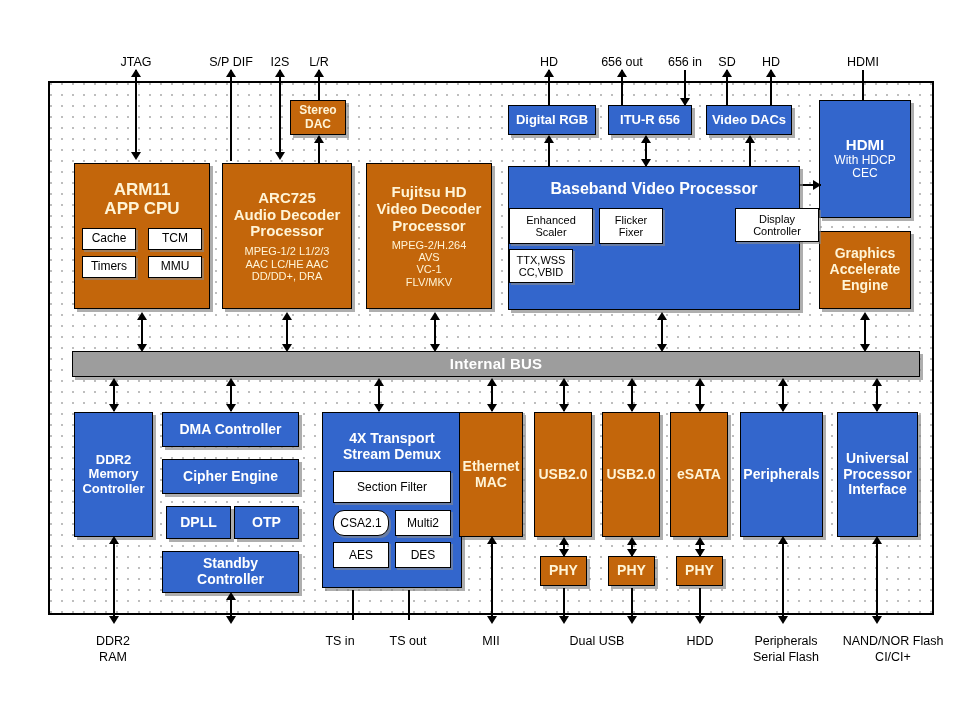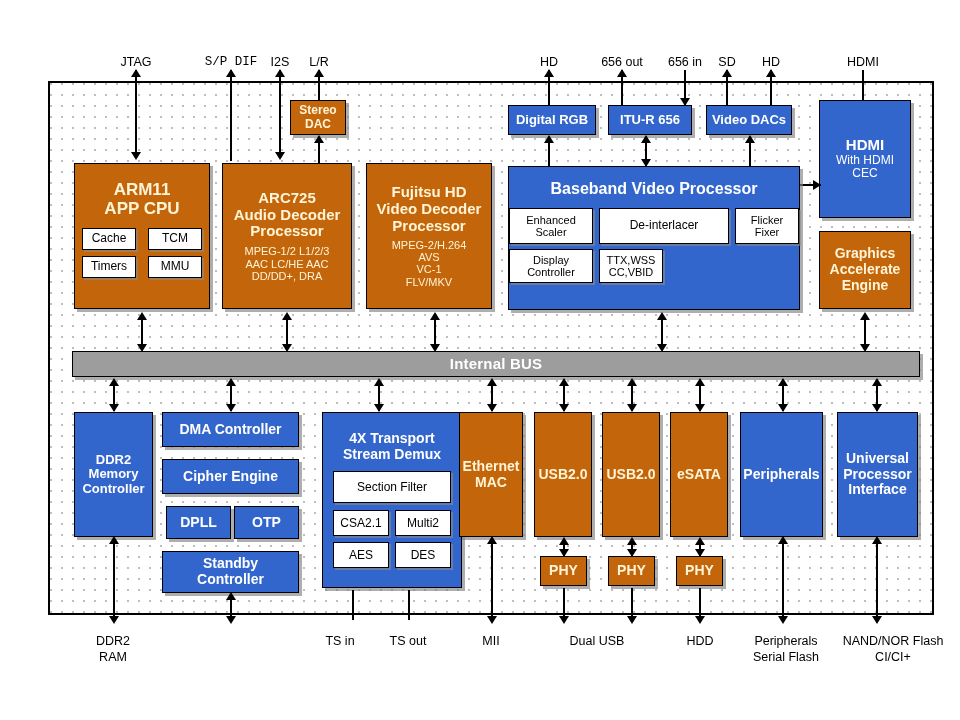--- a/index.html
+++ b/index.html
@@ -58,21 +58,21 @@
        white-space:nowrap;line-height:1.25;transform:translateX(-50%);}
 
   .bus-label{font-size:15px;font-weight:bold;letter-spacing:.2px;}
 </style>
 </head>
 <body>
 
 <div id="stage">
 
   <div class="pin" style="left:136px;top:55px;">JTAG</div>
-  <div class="pin" style="left:231px;top:55px;font-family:Liberation Mono, monospace;">S/P DIF</div>
+  <div class="pin" style="left:231px;top:55px;">S/P DIF</div>
   <div class="pin" style="left:280px;top:55px;">I2S</div>
   <div class="pin" style="left:319px;top:55px;">L/R</div>
   <div class="pin" style="left:549px;top:55px;">HD</div>
   <div class="pin" style="left:622px;top:55px;">656 out</div>
   <div class="pin" style="left:685px;top:55px;">656 in</div>
   <div class="pin" style="left:727px;top:55px;">SD</div>
   <div class="pin" style="left:771px;top:55px;">HD</div>
   <div class="pin" style="left:863px;top:55px;">HDMI</div>
 
   <div class="ln v" style="left:135px;top:70px;height:12px;"></div>
@@ -143,21 +143,21 @@
 
   <div class="ln v" style="left:645px;top:137px;height:30px;"></div>
   <div class="arw arw-up" style="left:641px;top:135px;"></div>
   <div class="arw arw-dn" style="left:641px;top:159px;"></div>
 
   <div class="ln v" style="left:749px;top:137px;height:30px;"></div>
   <div class="arw arw-up" style="left:745px;top:135px;"></div>
 
   <div class="blk blue" style="left:819px;top:100px;width:92px;height:118px;">
     <span class="t1 f15">HDMI</span>
-    <span class="t2 f12">With HDMI</span>
+    <span class="t2 f12">With HDCP</span>
     <span class="t2 f12">CEC</span>
   </div>
 
   <div class="blk orange" style="left:819px;top:231px;width:92px;height:78px;">
     <span class="t1 f14">Graphics</span>
     <span class="t1 f14">Accelerate</span>
     <span class="t1 f14">Engine</span>
   </div>
 
   <div class="ln h" style="left:799px;top:184px;width:22px;"></div>
@@ -201,23 +201,20 @@
     <span class="t2 f11">FLV/MKV</span>
   </div>
 
   <div class="blk blue" style="left:508px;top:166px;width:292px;height:144px;justify-content:flex-start;padding-top:13px;">
     <span class="t1 f16" style="font-size:16px;margin-bottom:10px;">Baseband Video Processor</span>
     <div style="display:grid;grid-template-columns:84px 130px:;grid-template-columns:84px 130px 64px;gap:5px 6px;">
       <div class="blk white f11" style="position:relative;left:0;top:0;width:84px;height:36px;">
         <span>Enhanced</span>
         <span>Scaler</span>
       </div>
-      <div class="blk white f12" style="position:relative;left:0;top:0;width:130px;height:36px;">
-        <span>De-interlacer</span>
-      </div>
       <div class="blk white f11" style="position:relative;left:0;top:0;width:64px;height:36px;">
         <span>Flicker</span>
         <span>Fixer</span>
       </div>
 
       <div class="blk white f11" style="position:relative;left:0;top:0;width:84px;height:34px;">
         <span>Display</span>
         <span>Controller</span>
       </div>
       <div class="blk white f11" style="position:relative;left:0;top:0;width:64px;height:34px;">
@@ -310,21 +307,21 @@
     <span class="t1">Controller</span>
   </div>
 
   <div class="blk blue" style="left:310px;top:412px;width:140px;height:176px;justify-content:flex-start;padding-top:18px;margin-left:12px;">
     <span class="t1 f14">4X Transport</span>
     <span class="t1 f14" style="margin-bottom:9px;">Stream Demux</span>
     <div class="blk white f12" style="position:relative;left:0;top:0;width:118px;height:32px;margin-bottom:7px;">
       <span>Section Filter</span>
     </div>
     <div style="display:grid;grid-template-columns:56px 56px;gap:6px 6px;">
-      <div class="blk white f12" style="position:relative;left:0;top:0;width:56px;height:26px;">
+      <div class="blk white f12" style="position:relative;left:0;top:0;width:56px;height:26px;border-radius:11px;">
         <span>CSA2.1</span>
       </div>
       <div class="blk white f12" style="position:relative;left:0;top:0;width:56px;height:26px;">
         <span>Multi2</span>
       </div>
       <div class="blk white f12" style="position:relative;left:0;top:0;width:56px;height:26px;">
         <span>AES</span>
       </div>
       <div class="blk white f12" style="position:relative;left:0;top:0;width:56px;height:26px;">
         <span>DES</span>

